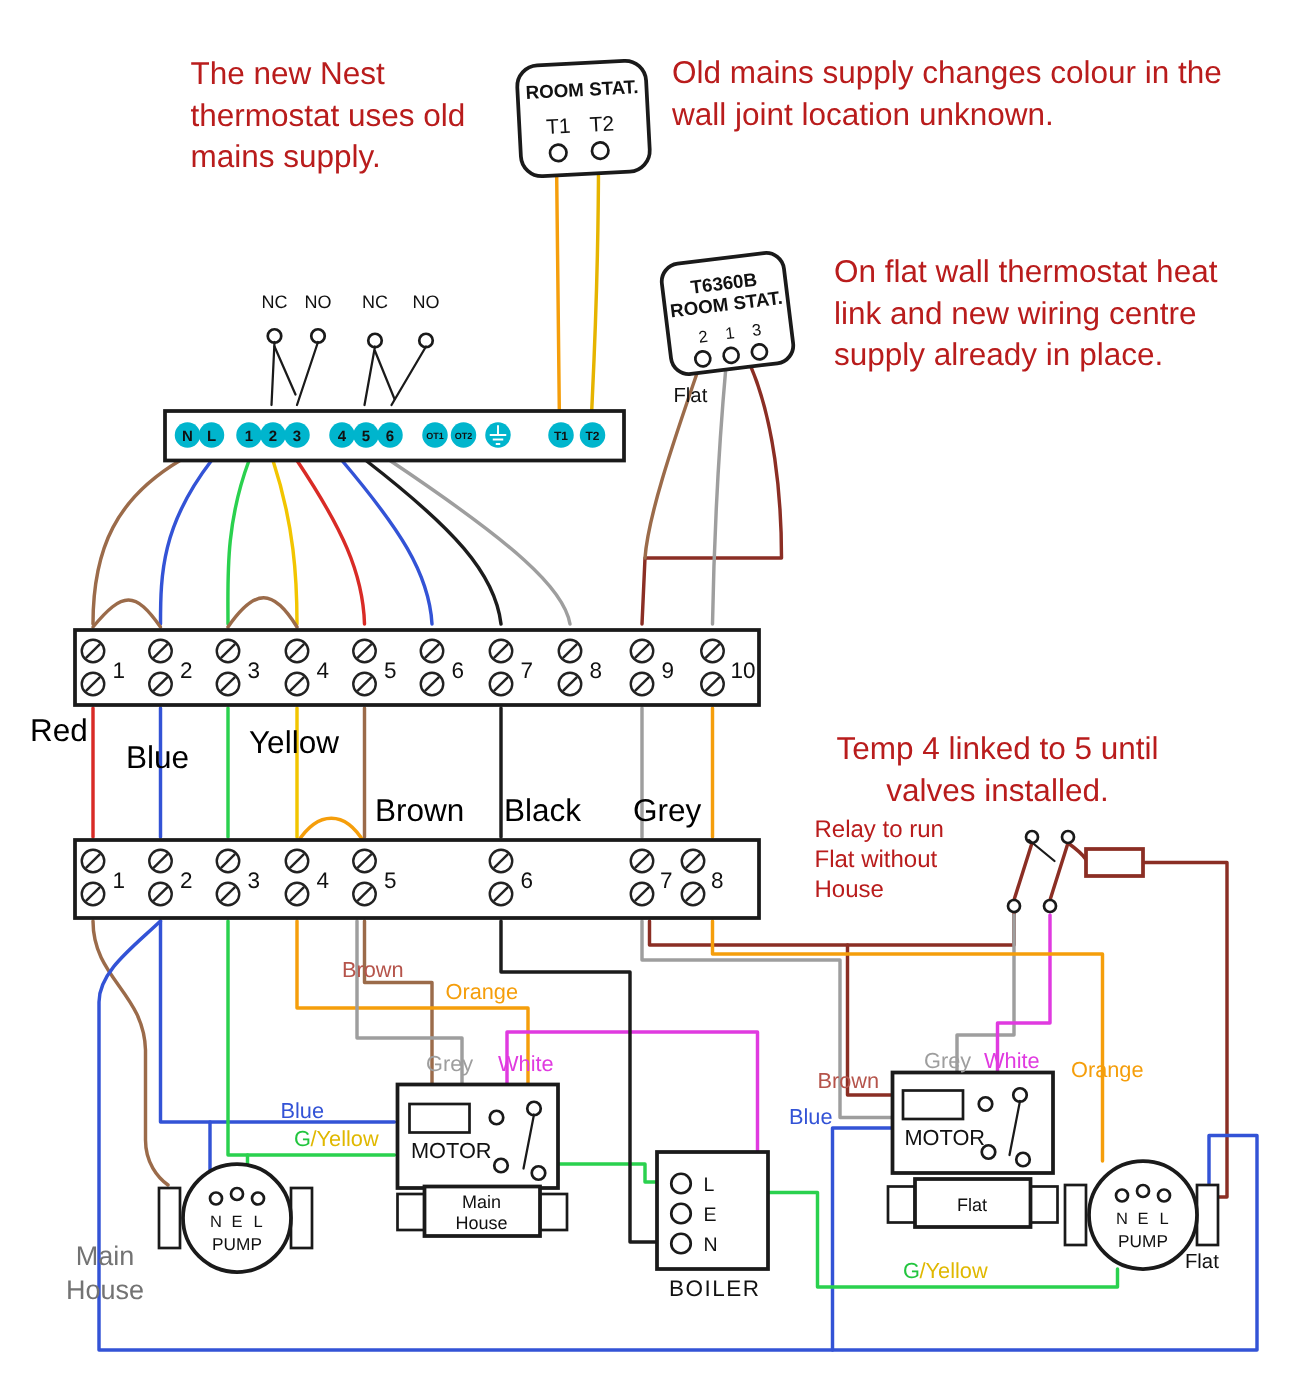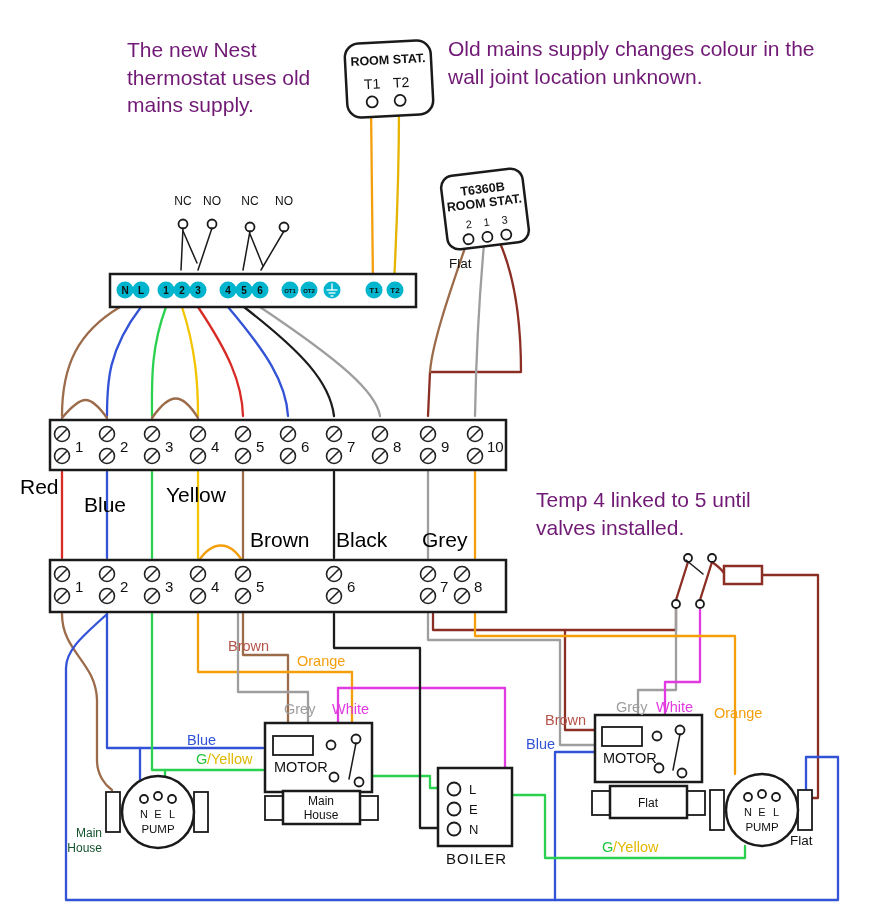--- a/index.html
+++ b/index.html
@@ -17,23 +17,23 @@
   .screwc{fill:#fff;stroke:#222;stroke-width:1.6;}
   .screwl{stroke:#222;stroke-width:1.6;}
   .c-orange{stroke:#f59e0b}.c-gold{stroke:#e6b400}.c-red{stroke:#d92b26}
   .c-blue{stroke:#3353d6}.c-green{stroke:#2ad14e}.c-brown{stroke:#9b6b4a}
   .c-maroon{stroke:#8b2e24}.c-black{stroke:#1c1c1c}.c-grey{stroke:#9e9e9e}
   .c-magenta{stroke:#e03ae0}.c-yellow{stroke:#f2c500}
   .wlab{font-size:21px;fill:#000;}
   .slab{font-size:14.5px;}
   .f-brown{fill:#b5544b}.f-orange{fill:#f59e0b}.f-grey{fill:#9e9e9e}
   .f-magenta{fill:#e03ae0}.f-blue{fill:#3353d6}.f-green{fill:#22c53e}.f-yellow{fill:#e0b800}
-  .note{position:absolute;color:#701a75;font-size:21px;line-height:1.32;}
+  .note{position:absolute;color:#b91c1c;font-size:21px;line-height:1.32;}
   .note.small{font-size:16px;line-height:1.25;}
-  .caption{position:absolute;color:#14532d;font-size:12px;line-height:1.25;text-align:right;}
+  .caption{position:absolute;color:#737373;font-size:18px;line-height:1.25;text-align:center;}
 </style>
 </head>
 <body>
 
 <div class="stage">
 <svg width="874" height="918" viewBox="0 0 874 918">
   <defs>
     <g id="screw">
           <circle r="7.5" class="screwc"></circle>
           <line x1="-4.8" y1="4.8" x2="4.8" y2="-4.8" class="screwl"></line>
@@ -334,15 +334,17 @@
     <text class="slab f-magenta" x="656" y="712">White</text>
     <text class="slab f-blue" x="526" y="749">Blue</text>
     <text class="slab f-orange" x="714" y="718">Orange</text>
     <text class="slab f-green" x="602" y="852">G</text>
     <text class="slab f-yellow" x="613" y="852">/Yellow</text>
   </g>
 </svg>
 
 <div class="note" style="left:127px;top:36px;width:192px;">The new Nest thermostat uses old mains supply.</div>
 <div class="note" style="left:448px;top:35px;width:378px;">Old mains supply changes colour in the wall joint location unknown.</div>
-<div class="note" style="left:536px;top:486px;width:258px;">Temp 4 linked to 5 until valves installed.</div>
+<div class="note" style="left:556px;top:168px;width:262px;">On flat wall thermostat heat link and new wiring centre supply already in place.</div>
+<div class="note" style="left:536px;top:486px;width:258px;text-align:center;">Temp 4 linked to 5 until valves installed.</div>
+<div class="note small" style="left:543px;top:544px;width:112px;">Relay to run Flat without House</div>
 <div class="caption" style="left:38px;top:826px;width:64px;">Main House</div>
 </div>
 
 </body></html>

